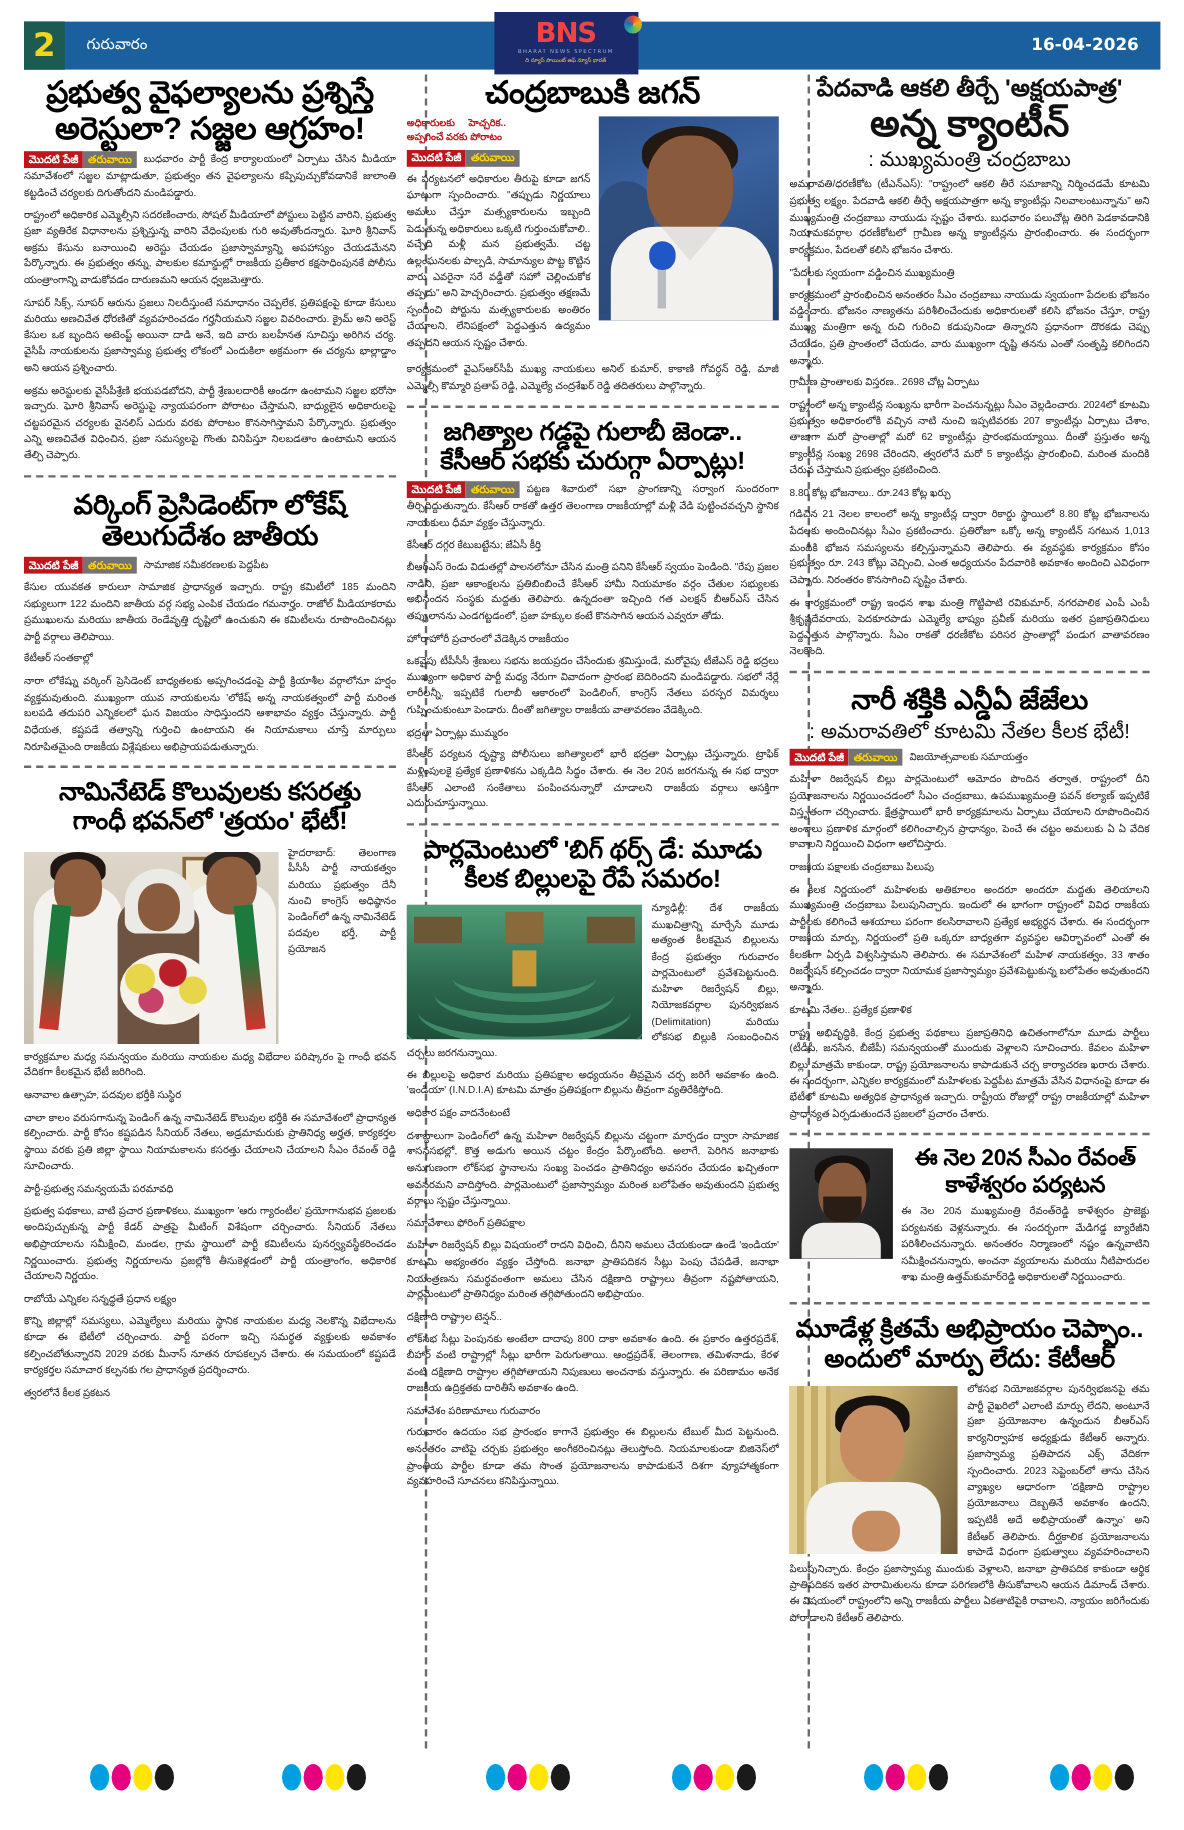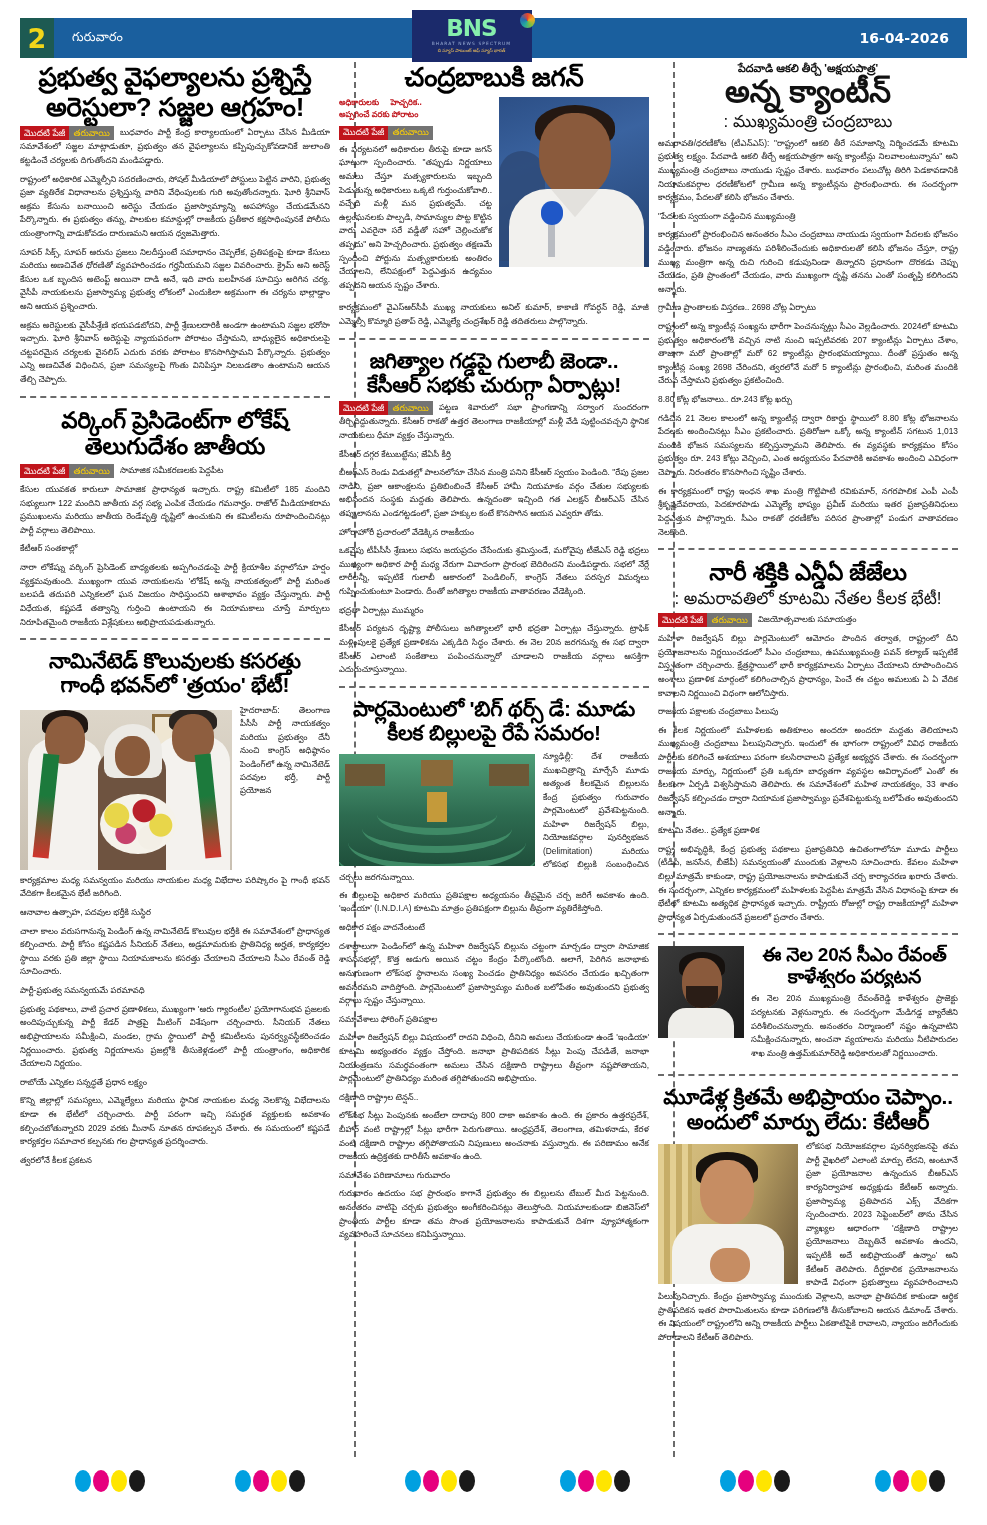--- a/index.html
+++ b/index.html
@@ -5,21 +5,21 @@
   html,body{margin:0;padding:0;background:#fff;}
   body{width:987px;height:1525px;font-family:"Liberation Sans",sans-serif;color:#111;overflow:hidden;}
   .page{position:relative;width:987px;height:1525px;background:#fff;}
 
   
   .masthead{position:absolute;left:20px;top:18px;width:947px;height:40px;background:#1a5f9e;display:flex;align-items:center;}
   .pagenum-box{width:34px;height:40px;background:#1d5a52;display:flex;align-items:center;justify-content:center;flex:0 0 auto;}
   .pagenum{color:#f2d61a;font-size:27px;font-weight:bold;line-height:1;font-family:"DejaVu Sans",sans-serif;}
   .day-name{color:#fff;font-size:12.5px;margin-left:18px;letter-spacing:.2px;}
   .logo-wrap{position:absolute;left:calc(50% - 22px);top:-8px;transform:translateX(-50%);width:120px;height:52px;background:#1b2a6b;display:flex;flex-direction:column;align-items:center;justify-content:center;}
-  .logo-bns{color:#86efac;font-size:23px;font-weight:bold;letter-spacing:-1px;line-height:.95;font-family:"DejaVu Sans",sans-serif;position:relative;}
+  .logo-bns{color:#ef4444;font-size:23px;font-weight:bold;letter-spacing:-1px;line-height:.95;font-family:"DejaVu Sans",sans-serif;position:relative;}
   .logo-swirl{position:absolute;right:-3px;top:3px;width:15px;height:15px;border-radius:50%;
      background:conic-gradient(#e8452c,#f7a823,#7ac143,#22a8a0,#2a67b1,#e8452c);}
   .logo-sub{color:#9fb2d8;font-size:4.4px;letter-spacing:1.1px;line-height:1.25;text-align:center;margin-top:1px;font-family:"DejaVu Sans",sans-serif;}
   .logo-tel{color:#f6c45a;font-size:4.6px;margin-top:1.5px;}
   .date{color:#fff;font-size:14px;font-weight:bold;margin-left:auto;margin-right:18px;font-family:"DejaVu Sans",sans-serif;}
 
   
   .cols{position:absolute;left:20px;top:62px;width:947px;height:1395px;display:flex;}
   .col{position:relative;}
   .c1{width:310px;}
@@ -28,25 +28,25 @@
   .vdiv{position:absolute;top:0;bottom:0;width:0;border-left:2px dashed #6b6b6b;}
   .vdiv.v1{left:334px;}
   .vdiv.v2{left:653px;}
 
   
   .hl{font-weight:bold;text-align:center;line-height:1.16;color:#000;letter-spacing:-.2px;}
   .hl-xl{font-size:26px;}
   .hl-lg{font-size:23px;}
   .hl-md{font-size:21px;}
   .hl-sm{font-size:19px;}
-  .kicker{font-size:11px;text-align:center;font-weight:bold;line-height:1.2;}
+  .kicker{font-size:20px;text-align:center;font-weight:bold;line-height:1.2;}
   .hl-huge{font-size:31px;font-weight:bold;text-align:center;line-height:1.1;}
   .subhl{font-size:17px;font-weight:normal;text-align:center;line-height:1.2;margin-top:3px;}
 
-  .badge{display:inline-flex;height:14px;align-items:flex-end;font-size:9px;font-weight:normal;vertical-align:middle;margin-right:6px;}
+  .badge{display:inline-flex;height:14px;align-items:flex-end;font-size:9px;font-weight:bold;vertical-align:middle;margin-right:6px;}
   .badge .b1{background:#c0151c;color:#fff;padding:0 4px;height:14px;display:flex;align-items:center;}
   .badge .b2{background:#737373;color:#ffd200;padding:0 4px;height:14px;display:flex;align-items:center;}
 
   .body-txt{font-size:8.4px;line-height:1.62;text-align:justify;color:#1b1b1b;margin-top:4px;}
   .body-txt p{margin:0 0 5px 0;}
   .lede{font-size:8.4px;line-height:1.62;text-align:justify;color:#1b1b1b;}
   .lede p{margin:0 0 5px 0;}
 
   .hrule{border:0;border-top:2px dashed #6b6b6b;margin:9px 0 9px 0;height:0;}
 

